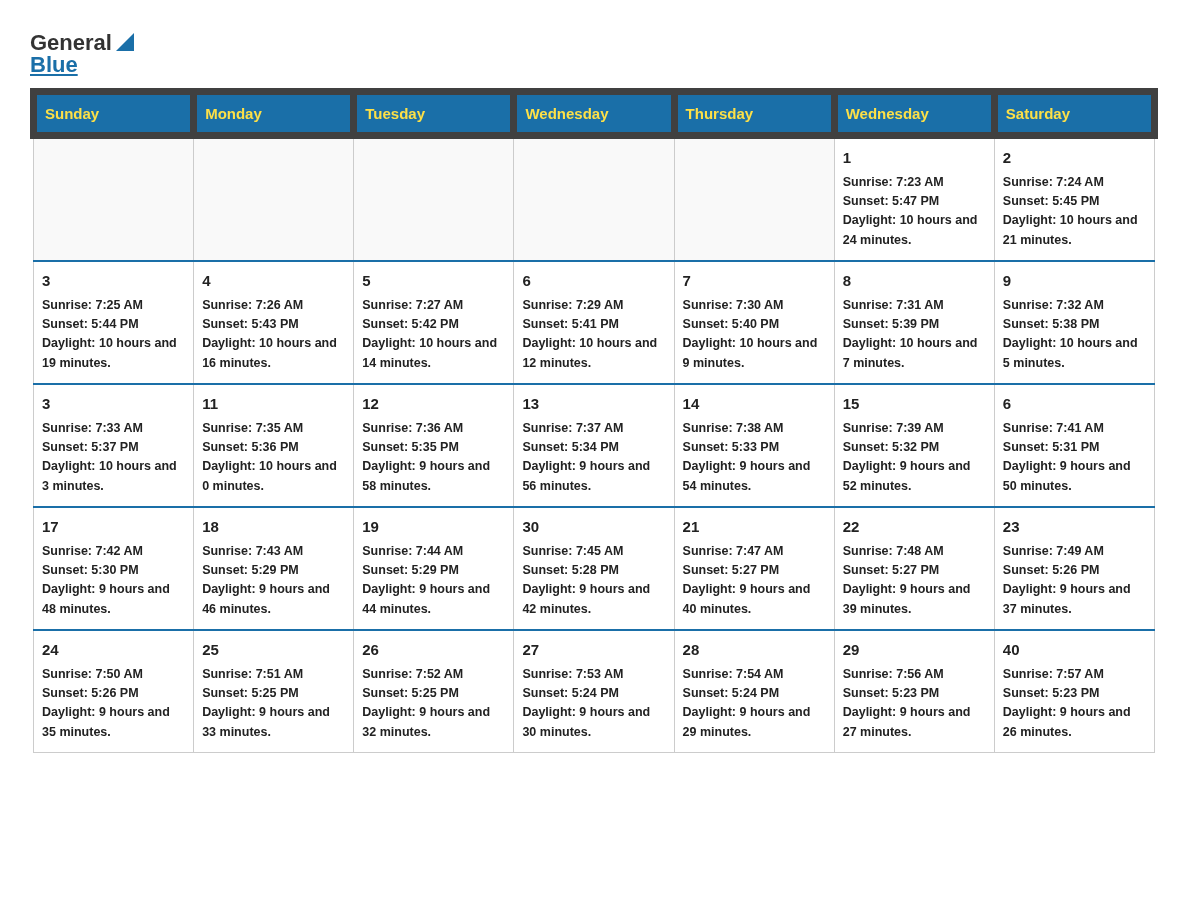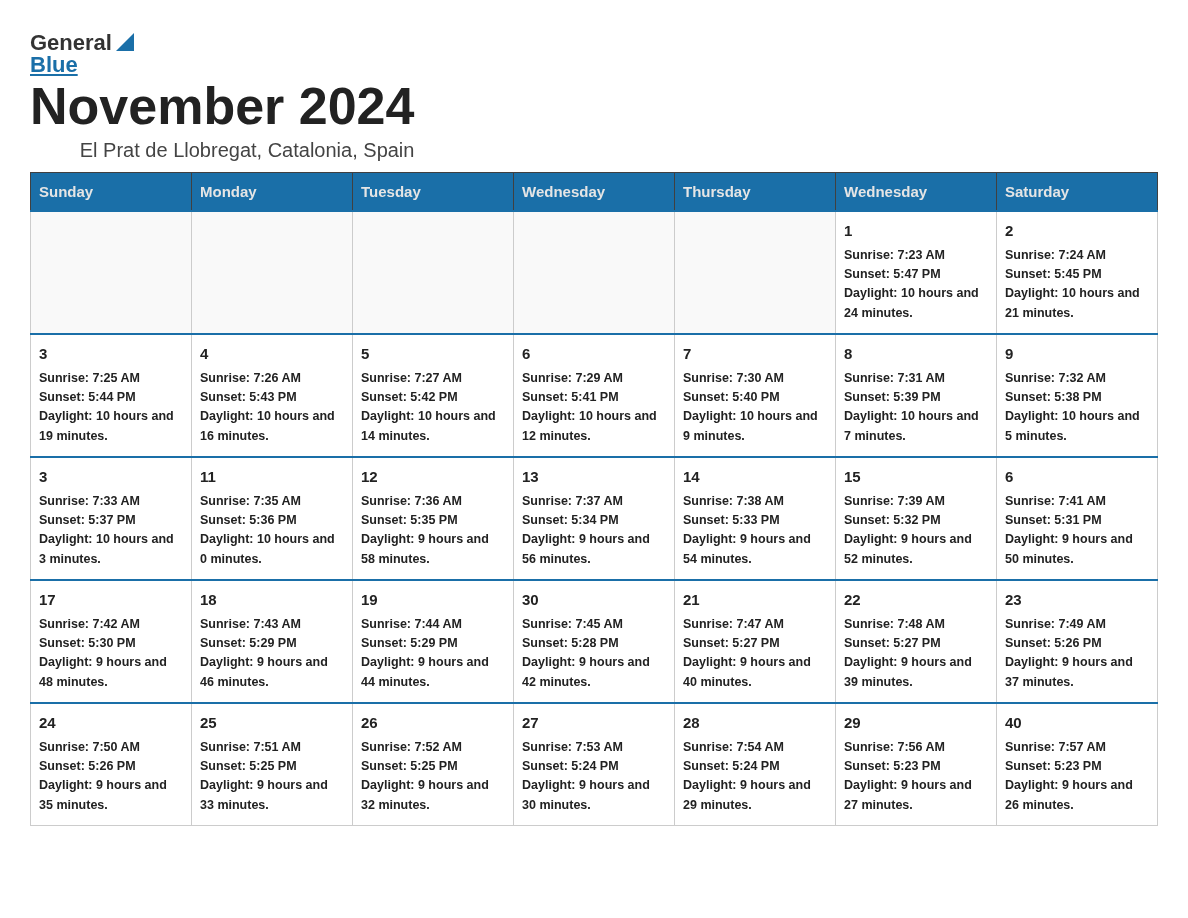--- a/index.html
+++ b/index.html
@@ -8,21 +8,20 @@
       font-family: Arial, sans-serif;
       width: 1188px;
       min-height: 918px;
       padding: 20px 30px;
     }
     .header-area {
       display: flex;
       justify-content: flex-start;
       align-items: flex-start;
       margin-bottom: 10px;
-      flex-direction: column;
     }
     .logo {
       display: flex;
       flex-direction: column;
       align-items: flex-start;
       margin-top: 10px;
     }
     .logo-text-general {
       font-size: 22px;
       font-weight: bold;
@@ -49,26 +48,26 @@
       color: #444;
       margin-top: 4px;
     }
     .calendar-table {
       width: 100%;
       border-collapse: collapse;
       margin-top: 8px;
     }
     .calendar-table thead tr th {
       background-color: #1a6fa8;
-      color: #e5e5e5;
+      color: #fde047;
       font-size: 15px;
       font-weight: bold;
       padding: 10px 8px;
       text-align: left;
-      border: 1px solid #404040;
+      border: 7px solid #404040;
     }
     .calendar-table tbody tr td {
       vertical-align: top;
       padding: 8px 8px 10px 8px;
       border: 1px solid #cccccc;
       width: 14.28%;
       min-height: 100px;
       font-size: 12.5px;
       color: #222;
       line-height: 1.5;
@@ -99,24 +98,20 @@
   <div class="logo">
     <div style="display:flex;align-items:center;">
       <span class="logo-text-general">General</span>
       <span style="display:inline-block;margin-left:4px;margin-top:2px;">
         <svg width="18" height="18" viewBox="0 0 18 18">
           <polygon points="0,18 18,0 18,18" fill="#1a6fa8"></polygon>
         </svg>
       </span>
     </div>
     <span class="logo-text-blue">Blue</span>
-  </div>
-  <div class="title-area">
-    <div class="main-title">November 2024</div>
-    <div class="subtitle">El Prat de Llobregat, Catalonia, Spain</div>
   </div>
 </div>
 
 <table class="calendar-table">
   <thead>
     <tr>
       <th>Sunday</th>
       <th>Monday</th>
       <th>Tuesday</th>
       <th>Wednesday</th>

